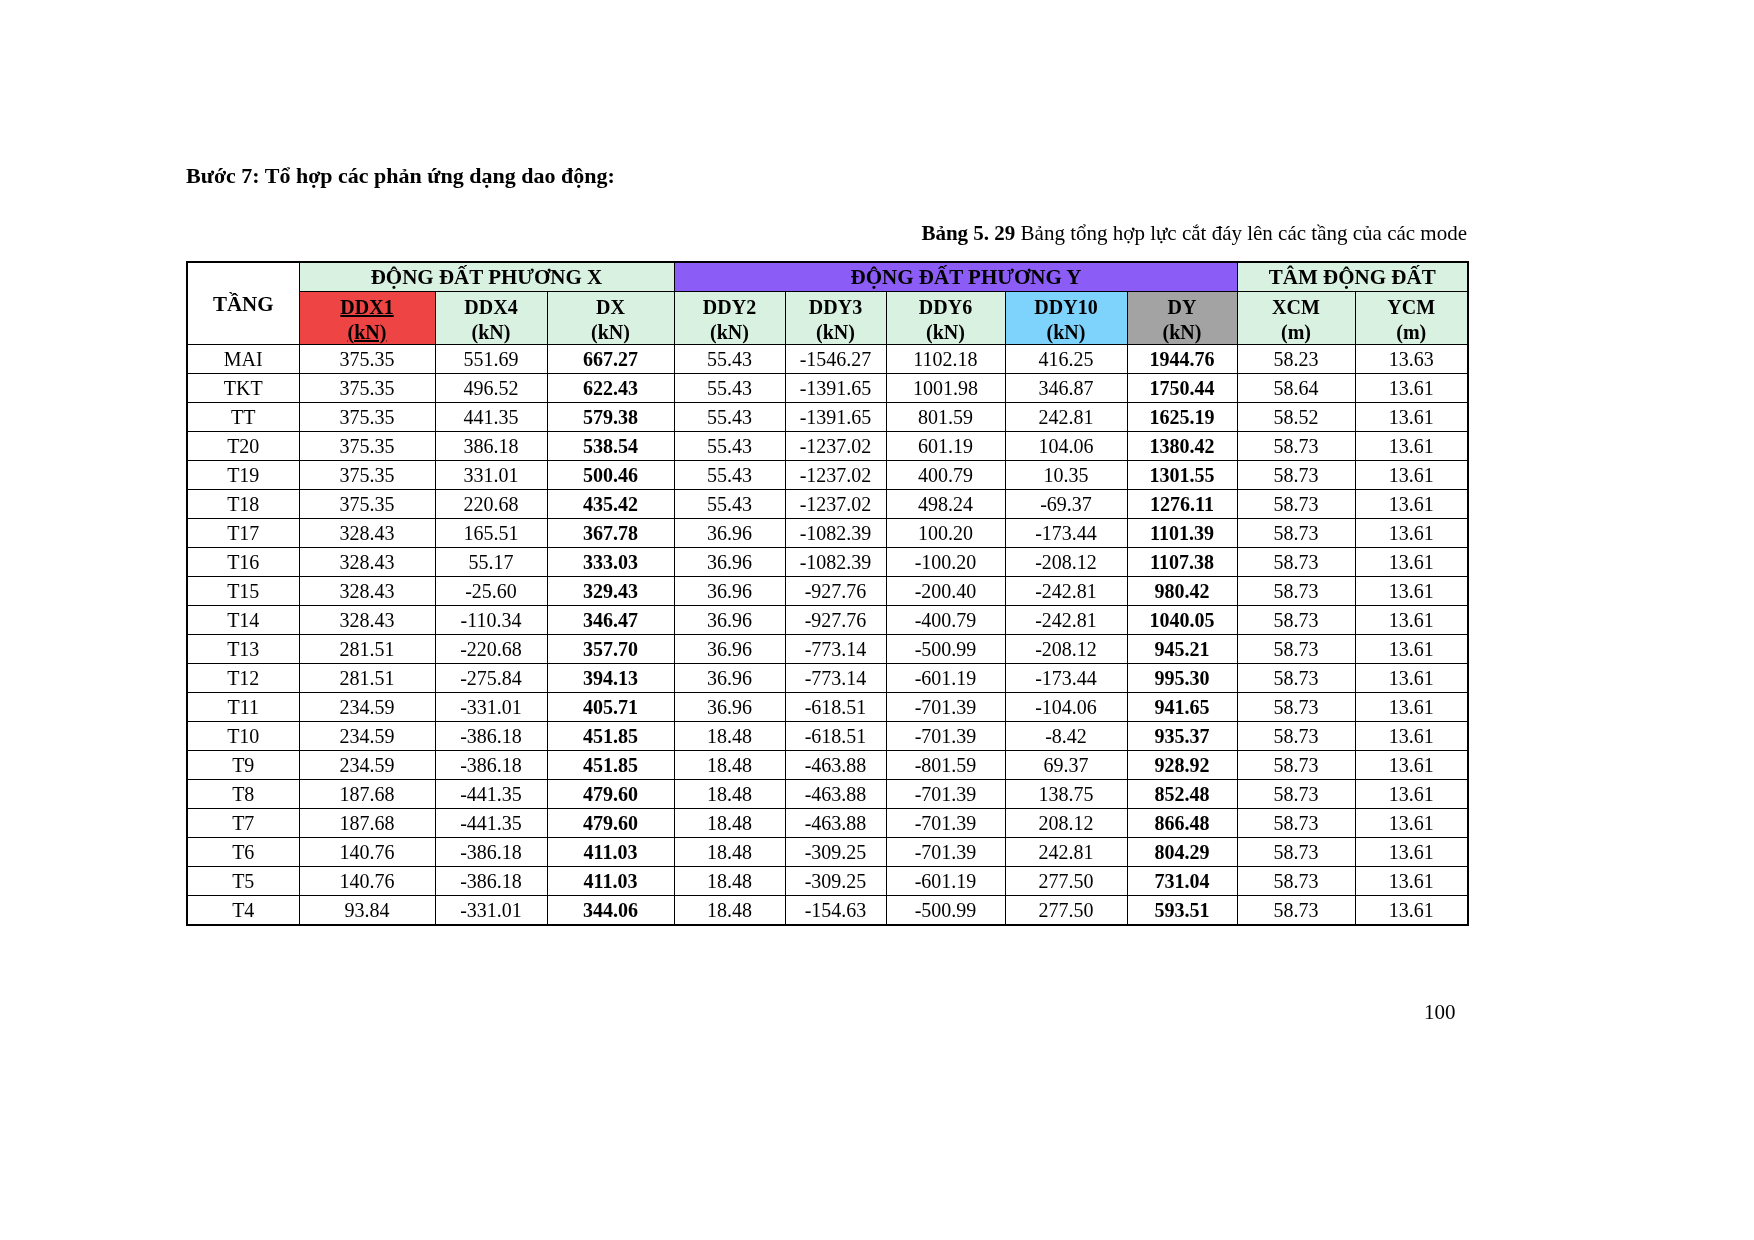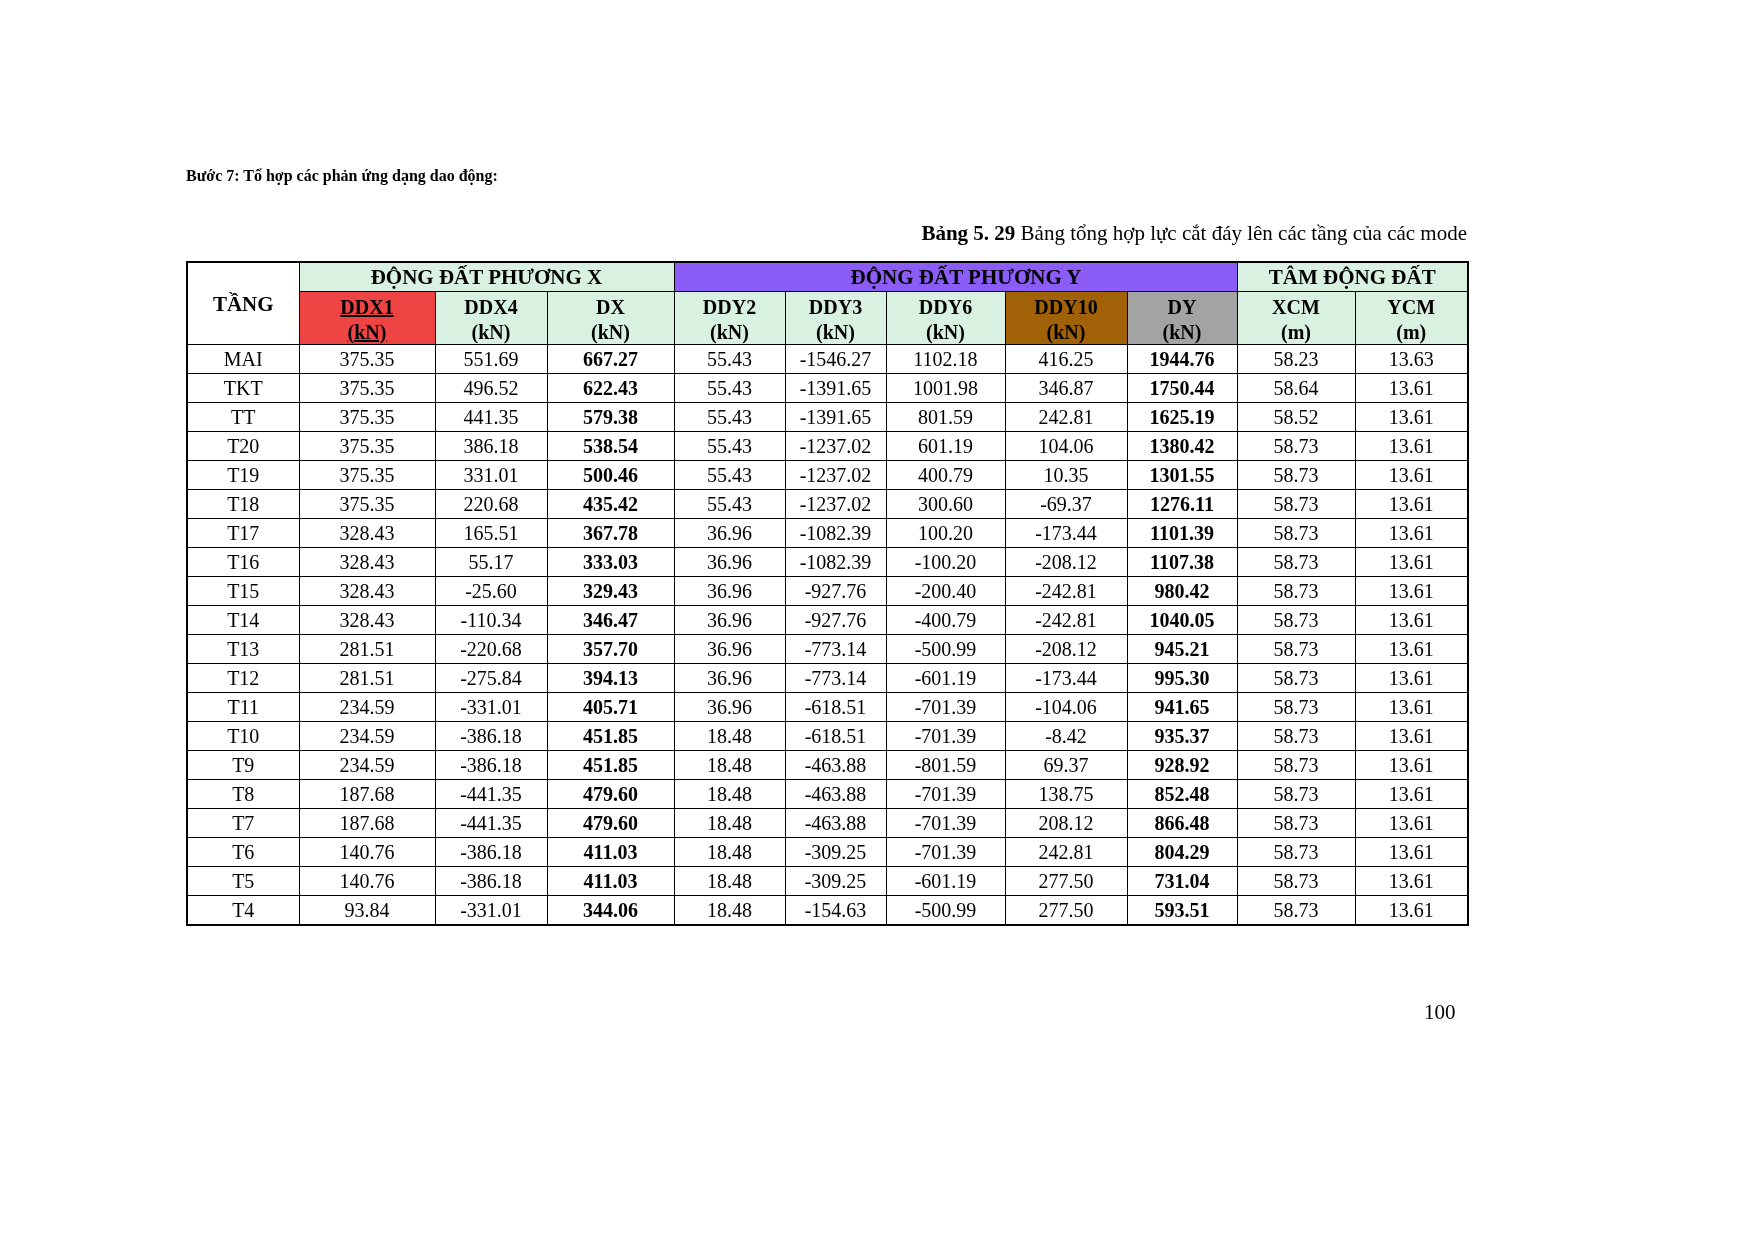--- a/index.html
+++ b/index.html
@@ -25,21 +25,21 @@
     position: absolute;
     top: 152px;
     left: 0;
     display: flex;
     align-items: center;
     height: 48px;
     white-space: nowrap;
   }
   .step-heading {
     font-weight: bold;
-    font-size: 16px;
+    font-size: 22px;
   }
   .formula {
     display: inline-flex;
     align-items: center;
     margin-left: 16px;
     font-size: 21px;
   }
   .formula .eq { margin: 0 6px 0 6px; }
   .sqrt {
     display: inline-flex;
@@ -184,21 +184,21 @@
             <div class="col-unit">(kN)</div>
           </th>
         <th style="background: rgb(217, 241, 225); margin-left: 48px;">
             <div class="col-name">DDY3</div>
             <div class="col-unit">(kN)</div>
           </th>
         <th style="background: rgb(217, 241, 225);">
             <div class="col-name">DDY6</div>
             <div class="col-unit">(kN)</div>
           </th>
-        <th style="background: #a16207; margin-left: 8px;">
+        <th style="background: #7dd3fc; margin-left: 8px;">
             <div class="col-name">DDY10</div>
             <div class="col-unit">(kN)</div>
           </th>
         <th style="background: #a3a3a3;">
             <div class="col-name">DY</div>
             <div class="col-unit">(kN)</div>
           </th>
         <th style="background: rgb(217, 241, 225);">
             <div class="col-name">XCM</div>
             <div class="col-unit">(m)</div>
@@ -275,21 +275,21 @@
           <td>58.73</td>
           <td>13.61</td>
         </tr>
         <tr>
           <td>T18</td>
           <td>375.35</td>
           <td>220.68</td>
           <td class="bold">435.42</td>
           <td>55.43</td>
           <td>-1237.02</td>
-          <td>300.60</td>
+          <td>498.24</td>
           <td>-69.37</td>
           <td class="bold">1276.11</td>
           <td>58.73</td>
           <td>13.61</td>
         </tr>
         <tr>
           <td>T17</td>
           <td>328.43</td>
           <td>165.51</td>
           <td class="bold">367.78</td>

